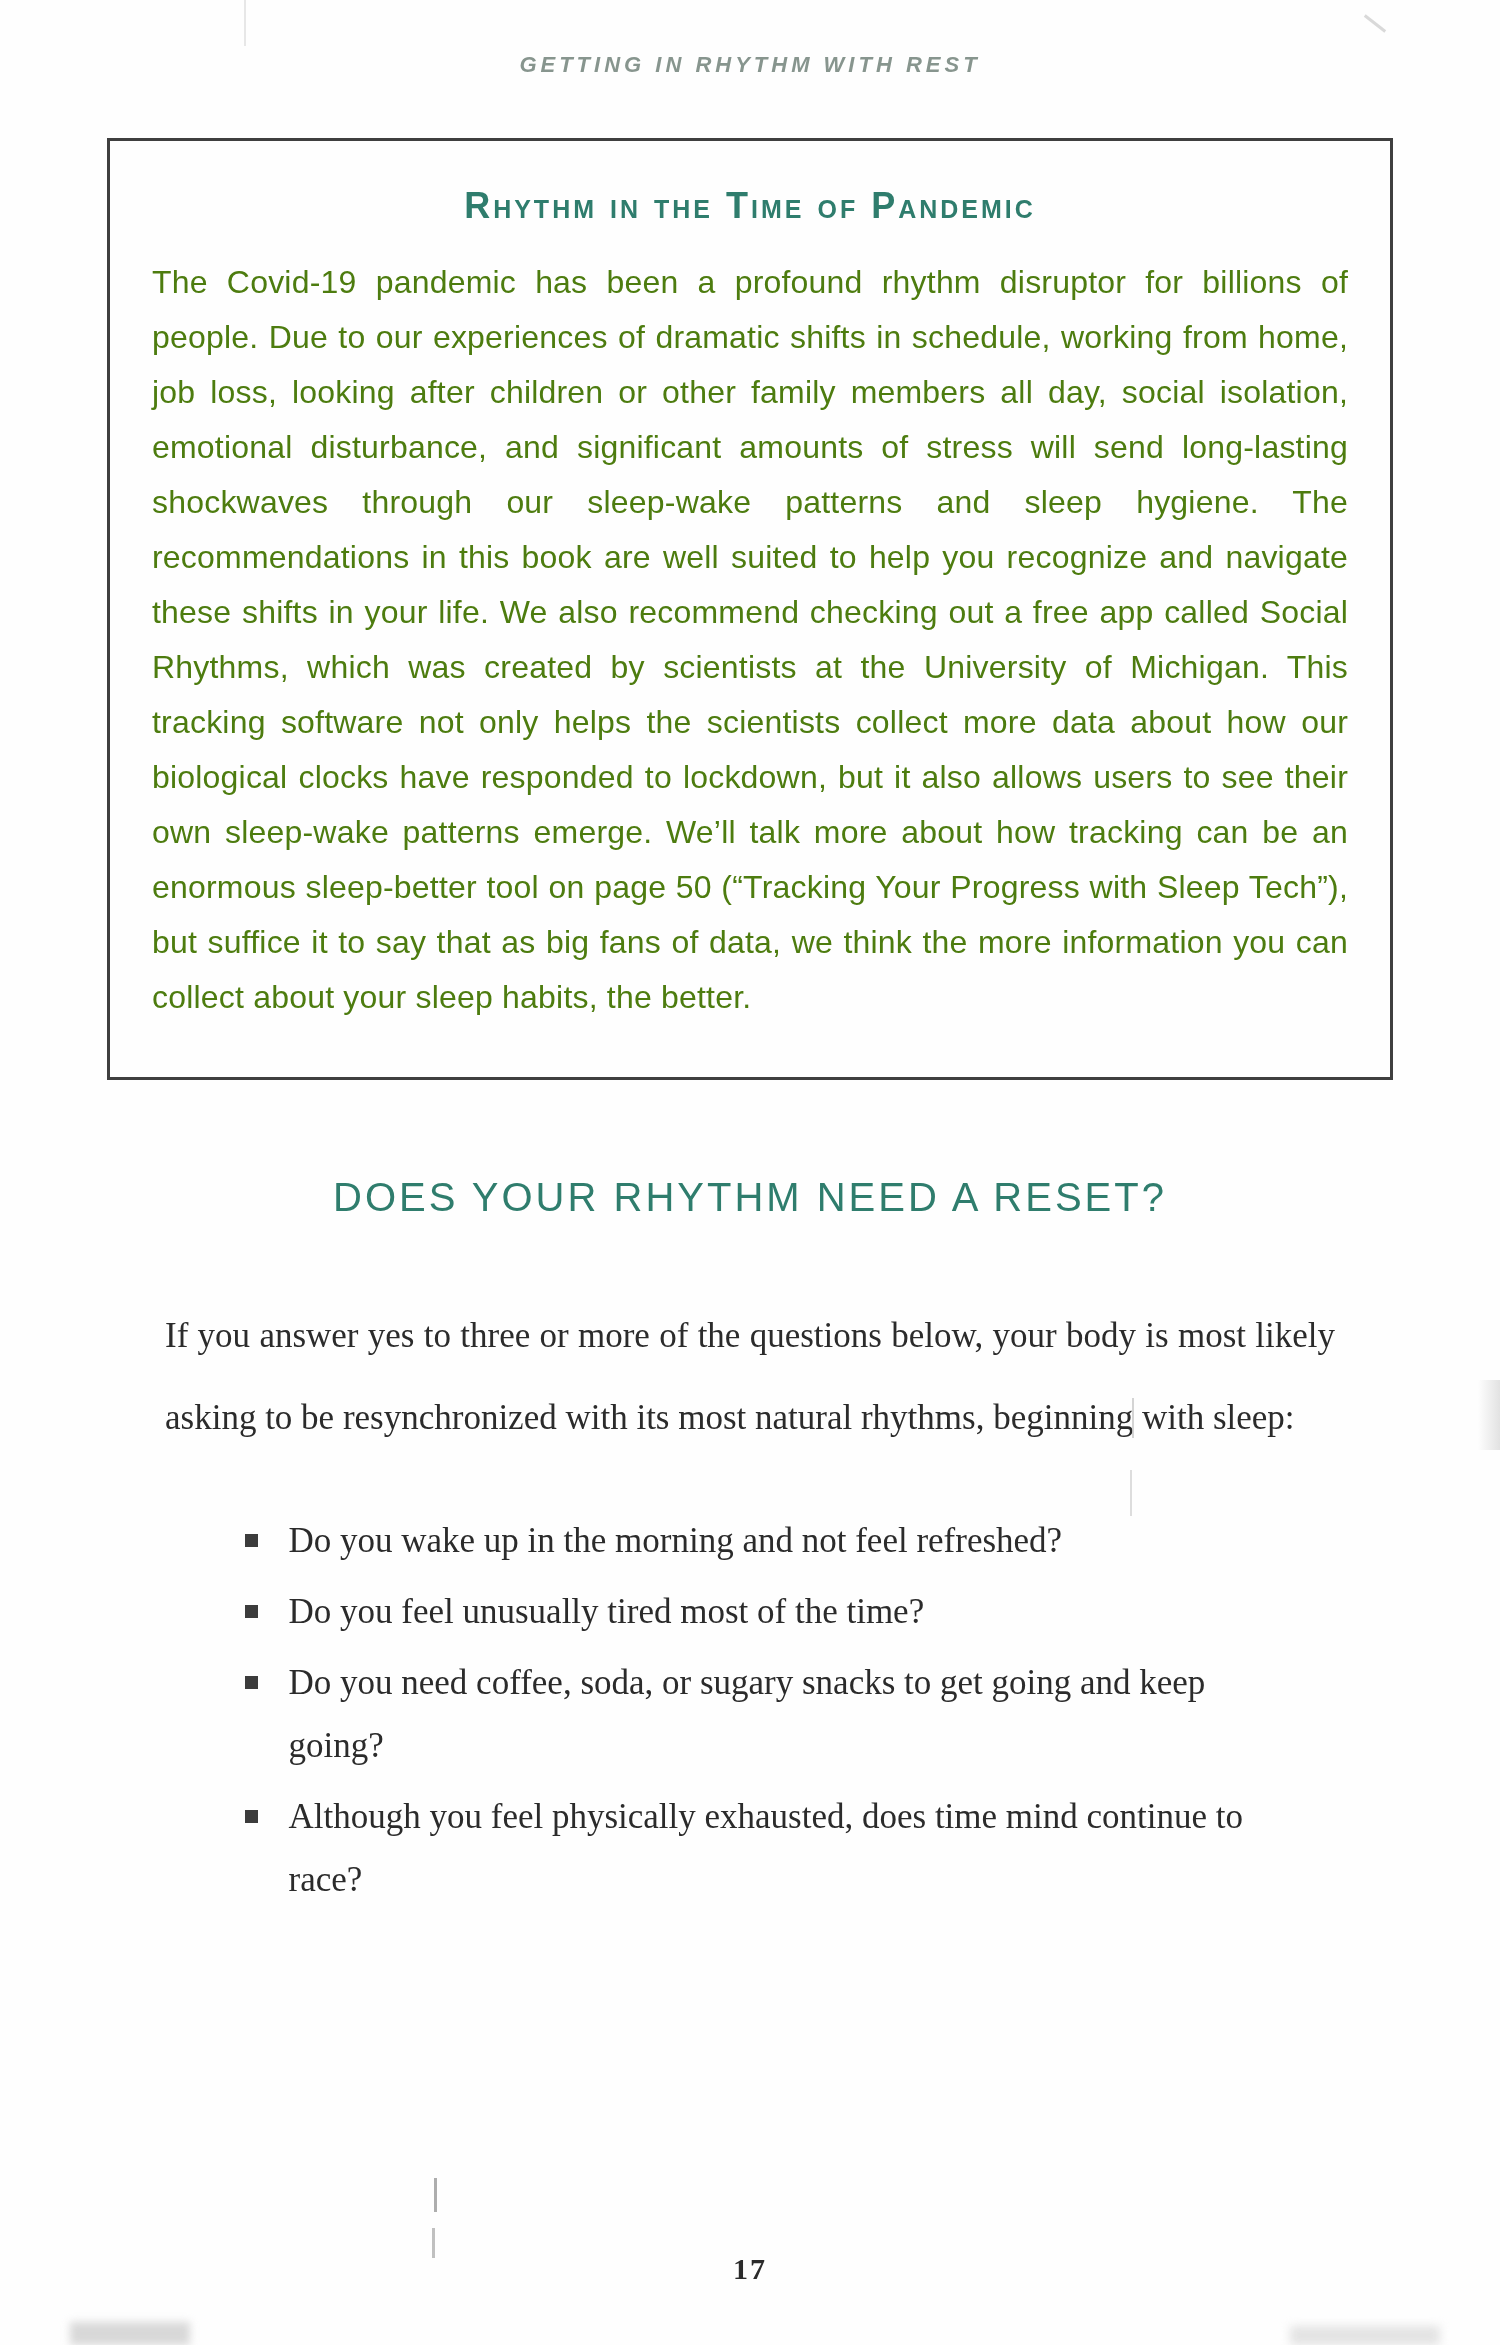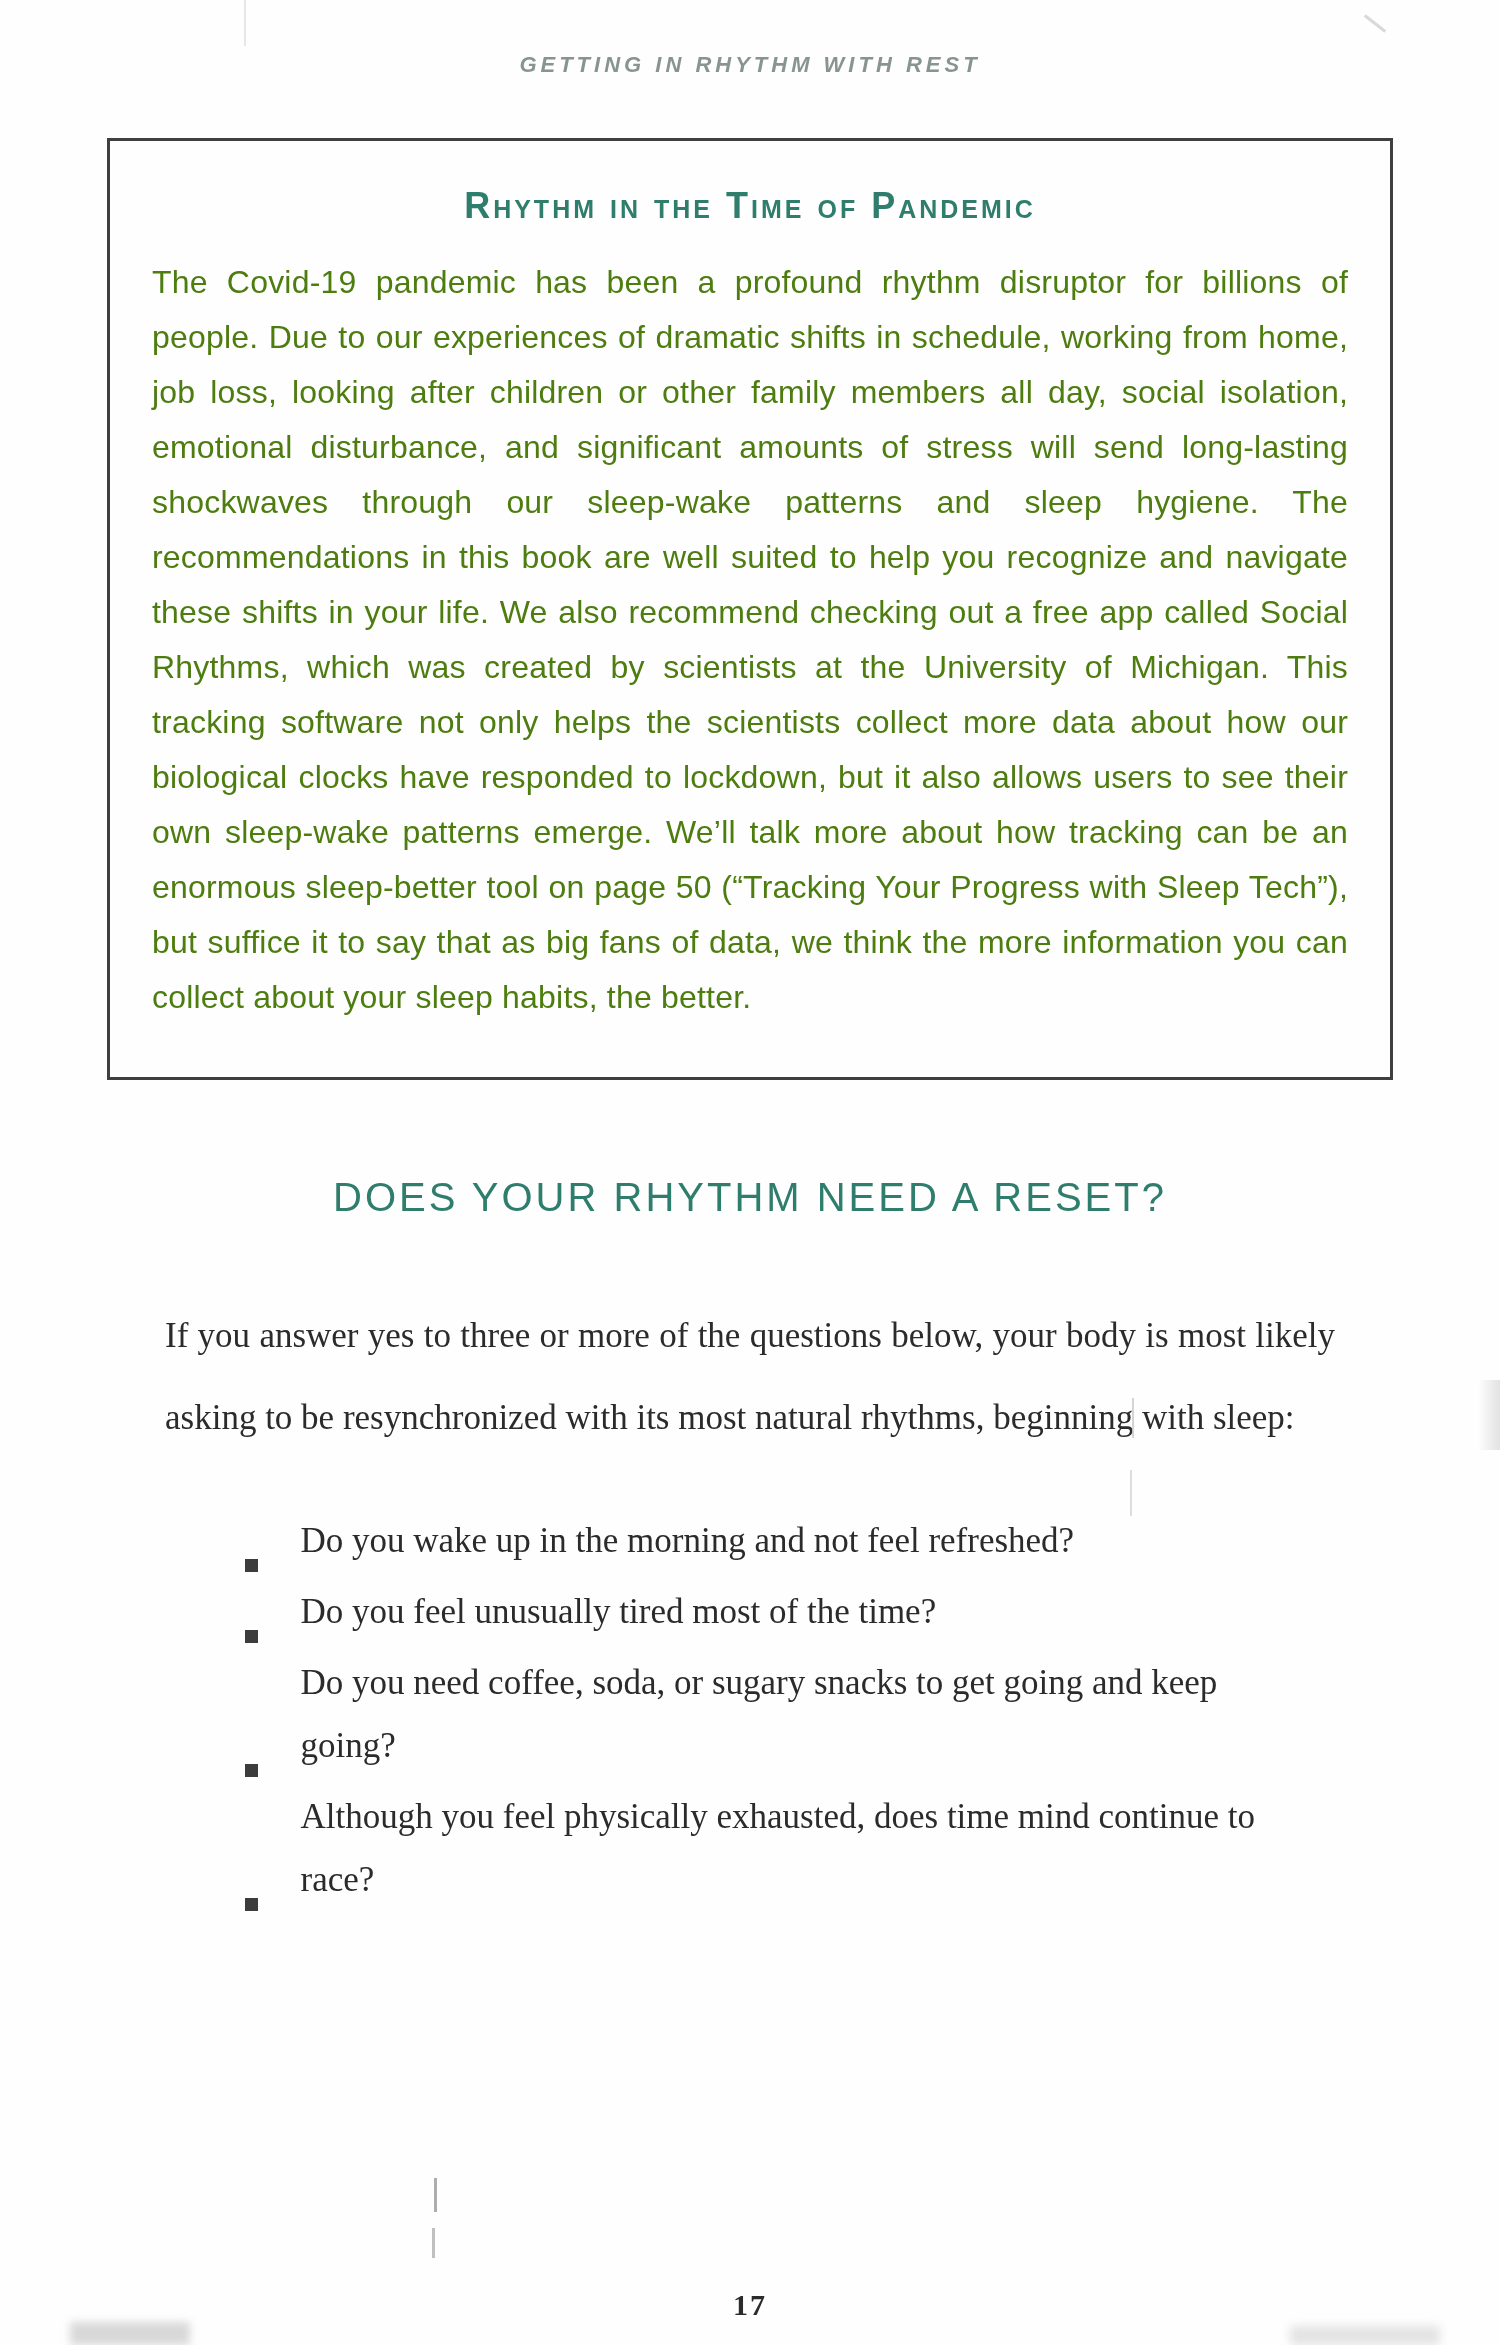--- a/index.html
+++ b/index.html
@@ -84,26 +84,25 @@
   
   .questions {
     list-style: none;
     margin: 50px auto 0;
     padding: 0 0 0 53px;
     width: 1117px;
     box-sizing: border-box;
   }
   .questions li {
     display: flex;
-    align-items: flex-end;
+    align-items: flex-start;
     margin: 0 0 8px 0;
     font-size: 35px;
     line-height: 63px;
     color: #2b2b2b;
-    gap: 12px;
   }
   .bullet {
     flex: 0 0 auto;
     width: 13px;
     height: 13px;
     margin: 25px 31px 0 0;
     background: #3c3c3c;
   }
 
   
@@ -111,21 +110,20 @@
     position: absolute;
     top: 2252px;
     left: 0;
     width: 100%;
     text-align: center;
     font-family: "Liberation Serif", serif;
     font-weight: bold;
     font-size: 30px;
     letter-spacing: 2px;
     color: #2b2b2b;
-    margin-top: 36px;
   }
 
   
   .artifact { position: absolute; pointer-events: none; }
   .a1 { top: 22px; left: 1362px; width: 26px; height: 3px; background: #cfcfcf; transform: rotate(38deg); opacity: .8; }
   .a2 { top: 1380px; left: 1478px; width: 22px; height: 70px; background: linear-gradient(to left, #d6d6d6, rgba(255,255,255,0)); opacity: .7; }
   .a3 { top: 1398px; left: 1132px; width: 2px; height: 40px; background: #c9c9c9; opacity: .8; }
   .a4 { top: 1470px; left: 1130px; width: 2px; height: 46px; background: #d4d4d4; opacity: .8; }
   .a5 { top: 2178px; left: 434px; width: 3px; height: 34px; background: #9f9f9f; opacity: .85; }
   .a6 { top: 2228px; left: 432px; width: 3px; height: 30px; background: #b5b5b5; opacity: .85; }

